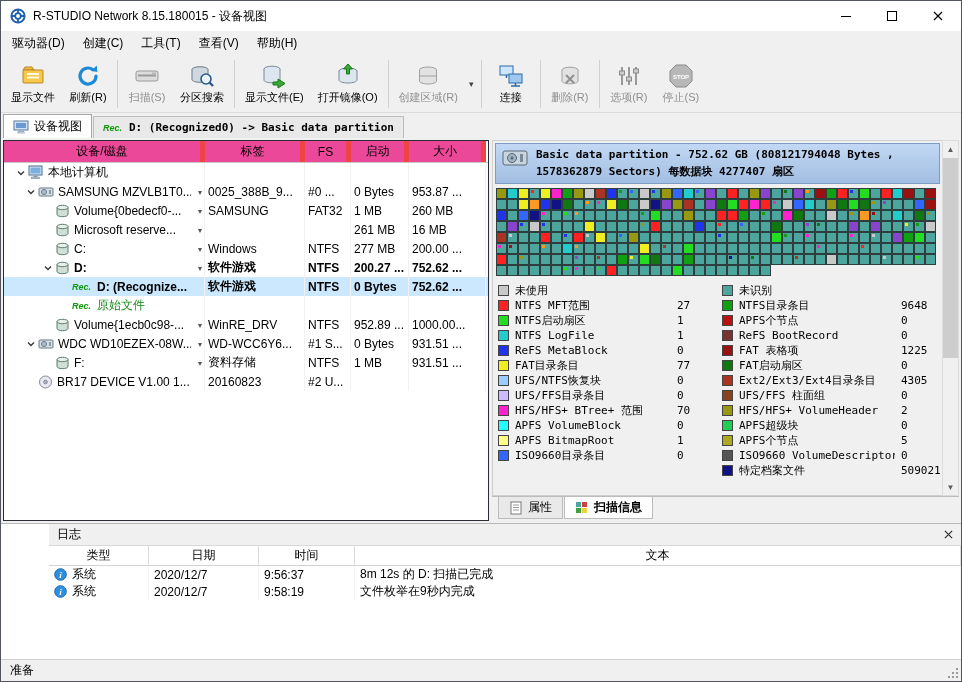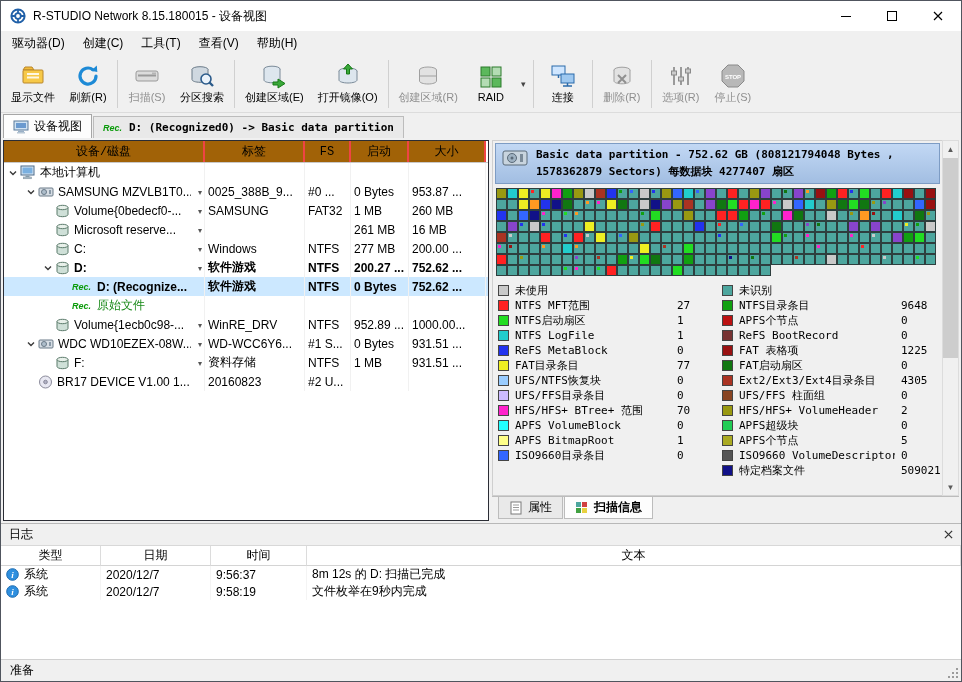--- a/index.html
+++ b/index.html
@@ -23,21 +23,21 @@
 .icon{display:inline-flex;line-height:0;}
 .tabbar{height:25px;display:flex;align-items:flex-end;background:#f0f0f0;padding-left:2px;gap:1px;flex:0 0 auto;}
 .tab{display:flex;align-items:center;gap:5px;height:22px;padding:0 9px;background:#e9e9e9;border:1px solid #bcbcbc;border-bottom:none;}
 .tab.active{background:#fdfdfd;height:24px;border-color:#a6a6a6;}
 .tab-label{white-space:nowrap;}
 .tab-label.mono{font-family:"DejaVu Sans Mono","Liberation Mono",monospace;font-weight:bold;font-size:11px;}
 .main{flex:1;display:flex;background:#f0f0f0;padding:2px;min-height:0;}
 .left-panel{width:486px;flex:0 0 auto;background:#fff;border:1px solid #2b2d35;display:flex;flex-direction:column;}
 .tree-header,.tree-row{display:grid;grid-template-columns:201px 100px 46px 58px 77px;}
 .tree-header{border-bottom:1px solid #c8c8c8;flex:0 0 auto;}
-.th-cell{height:21px;display:flex;align-items:center;justify-content:center;border-right:2px solid #ef4444;background:#a16207;font-family:Liberation Mono, monospace;}
+.th-cell{height:21px;display:flex;align-items:center;justify-content:center;border-right:5px solid #ef4444;background:#ec4899;}
 .tree-body{flex:1;overflow:hidden;}
 .tree-row{height:19px;}
 .tree-row.selected{background:#cce8ff;}
 .tree-row.bold{font-weight:bold;}
 .tree-row.green .tname{color:#1a8a1a;}
 .tcell{display:flex;align-items:center;overflow:hidden;white-space:nowrap;border-right:1px solid #f1f1f1;padding:0 3px;}
 .tcell.c1{position:relative;padding-right:13px;}
 .expander{width:14px;flex:0 0 auto;justify-content:center;}
 .expander-spacer{width:14px;flex:0 0 auto;display:inline-block;}
 .t-icon{margin-right:4px;flex:0 0 auto;}
@@ -55,21 +55,21 @@
 .swatch{width:11px;height:11px;border:1px solid #444;flex:0 0 auto;}
 .legend-label{width:156px;overflow:hidden;white-space:nowrap;flex:0 0 auto;}
 .legend-count{white-space:nowrap;}
 .scrollbar{width:17px;flex:0 0 auto;background:#f0f0f0;border:1px solid #dcdcdc;display:flex;flex-direction:column;}
 .sb-btn{height:16px;display:flex;align-items:center;justify-content:center;font-size:8px;color:#5a5a5a;}
 .sb-track{flex:1;position:relative;}
 .sb-thumb{position:absolute;left:0;right:0;top:1px;height:62%;background:#cdcdcd;}
 .rp-tabs{height:25px;flex:0 0 auto;display:flex;align-items:flex-start;background:#f0f0f0;padding-left:6px;gap:1px;border-top:1px solid #bcbcbc;}
 .rp-tab{display:flex;align-items:center;gap:5px;height:22px;padding:0 10px;background:#e9e9e9;border:1px solid #bcbcbc;border-top:none;}
 .rp-tab.active{background:#fdfdfd;font-weight:bold;}
-.log-panel{height:136px;flex:0 0 auto;background:#fff;border-top:1px solid #b8b8b8;display:flex;flex-direction:column;}
+.log-panel{height:136px;flex:0 0 auto;background:#fff;border-top:1px solid #b8b8b8;display:flex;flex-direction:column;padding-left:48px;}
 .log-title{height:22px;flex:0 0 auto;display:flex;align-items:center;background:#f0f0f0;padding:0 8px;border-bottom:1px solid #d8d8d8;}
 .log-close{margin-left:auto;display:flex;}
 .log-grid-header,.log-row{display:grid;grid-template-columns:100px 110px 96px 1fr;}
 .lg-hcell{height:20px;display:flex;align-items:center;justify-content:center;border-right:1px solid #dcdcdc;border-bottom:1px solid #d4d4d4;background:#fff;}
 .log-row{height:17px;}
 .lg-cell{display:flex;align-items:center;padding:0 5px;overflow:hidden;white-space:nowrap;border-right:1px solid #f4f4f4;}
 .log-body{flex:1;background:#fff;}
 .statusbar{height:22px;flex:0 0 auto;display:flex;align-items:center;background:#f0f0f0;border-top:1px solid #d0d0d0;padding:0 9px;position:relative;}
 .grip{position:absolute;right:3px;bottom:3px;width:12px;height:12px;}
 .grip::before{content:"";position:absolute;right:0;bottom:0;width:2px;height:2px;background:#9b9b9b;box-shadow:0 -4px #9b9b9b,0 -8px #9b9b9b,-4px 0 #9b9b9b,-8px 0 #9b9b9b,-4px -4px #9b9b9b;}
@@ -158,21 +158,21 @@
       </div>
       <div class="tb-sep"></div>
       <div class="tb-btn">
         <span class="icon">
           <svg width="26" height="26" viewBox="0 0 26 26">
             <ellipse cx="11" cy="6" rx="8" ry="2.8" fill="#dde6ee" stroke="#7a8a98"></ellipse>
             <path d="M3 6v11c0 1.6 3.6 2.8 8 2.8s8-1.2 8-2.8V6" fill="#dde6ee" stroke="#7a8a98"></path>
             <path d="M12 19h5v-3l7 4.5-7 4.5v-3h-5z" fill="#3aa83a" stroke="#177a17"></path>
           </svg>
         </span>
-        <span class="tb-lbl">创建区域(E)</span>
+        <span class="tb-lbl">显示文件(E)</span>
       </div>
       <div class="tb-btn">
         <span class="icon">
           <svg width="26" height="26" viewBox="0 0 26 26">
             <ellipse cx="13" cy="8" rx="9" ry="3" fill="#dde6ee" stroke="#7a8a98"></ellipse>
             <path d="M4 8v9c0 1.7 4 3 9 3s9-1.3 9-3V8" fill="#dde6ee" stroke="#7a8a98"></path>
             <path d="M13 1l4.5 5h-3v5h-3V6h-3z" fill="#3aa83a" stroke="#177a17"></path>
           </svg>
         </span>
         <span class="tb-lbl">打开镜像(O)</span>
@@ -180,31 +180,20 @@
       <div class="tb-sep"></div>
       <div class="tb-btn disabled">
         <span class="icon">
           <svg width="26" height="26" viewBox="0 0 26 26">
             <ellipse cx="13" cy="7" rx="8.5" ry="3" fill="#e2e2e2" stroke="#a0a0a0"></ellipse>
             <path d="M4.5 7v11c0 1.7 3.8 3 8.5 3s8.5-1.3 8.5-3V7" fill="#e2e2e2" stroke="#a0a0a0"></path>
             <line x1="4.5" y1="13" x2="21.5" y2="13" stroke="#a0a0a0"></line>
           </svg>
         </span>
         <span class="tb-lbl">创建区域(R)</span>
-      </div>
-      <div class="tb-btn">
-        <span class="icon">
-          <svg width="26" height="26" viewBox="0 0 26 26">
-            <rect x="3" y="3" width="9" height="9" fill="#5cb85c" stroke="#2a7a2a"></rect>
-            <rect x="14" y="3" width="9" height="9" fill="#b4dcb4" stroke="#2a7a2a"></rect>
-            <rect x="3" y="14" width="9" height="9" fill="#b4dcb4" stroke="#2a7a2a"></rect>
-            <rect x="14" y="14" width="9" height="9" fill="#5cb85c" stroke="#2a7a2a"></rect>
-          </svg>
-        </span>
-        <span class="tb-lbl">RAID</span>
       </div>
       <div class="tb-dd">▾</div>
       <div class="tb-sep"></div>
       <div class="tb-btn">
         <span class="icon">
           <svg width="26" height="26" viewBox="0 0 26 26">
             <rect x="2" y="3" width="13" height="9" fill="#cfe6ff" stroke="#2a6aaa"></rect>
             <line x1="8.5" y1="12" x2="8.5" y2="15" stroke="#2a6aaa" stroke-width="1.5"></line>
             <rect x="11" y="11" width="13" height="9" fill="#9ec8f0" stroke="#2a6aaa"></rect>
             <line x1="17.5" y1="20" x2="17.5" y2="23" stroke="#2a6aaa" stroke-width="1.5"></line>
@@ -278,21 +267,21 @@
     <div class="left-panel">
       <div class="tree-header">
           <div class="th-cell">设备/磁盘</div>
           <div class="th-cell">标签</div>
           <div class="th-cell">FS</div>
           <div class="th-cell">启动</div>
           <div class="th-cell">大小</div>
         </div>
       <div class="tree-body">
           <div class="tree-row">
-            <div class="tcell c1" style="padding-left: 2px;">
+            <div class="tcell c1" style="padding-left: 10px;">
               <span class="expander icon">
                 <svg width="10" height="10" viewBox="0 0 10 10">
                   <path d="M2 3.5l3 3 3-3" fill="none" stroke="#3a3a3a" stroke-width="1.4"></path>
                 </svg>
               </span>
               <span class="t-icon icon">
                 <svg width="16" height="15" viewBox="0 0 16 15">
                   <rect x="1" y="1" width="13" height="9" fill="#dce8f4" stroke="#4a6a8a"></rect>
                   <rect x="2.5" y="2.5" width="10" height="6" fill="#7ab0e0"></rect>
                   <rect x="5.5" y="10.5" width="4" height="1.5" fill="#8aa0b0"></rect>

